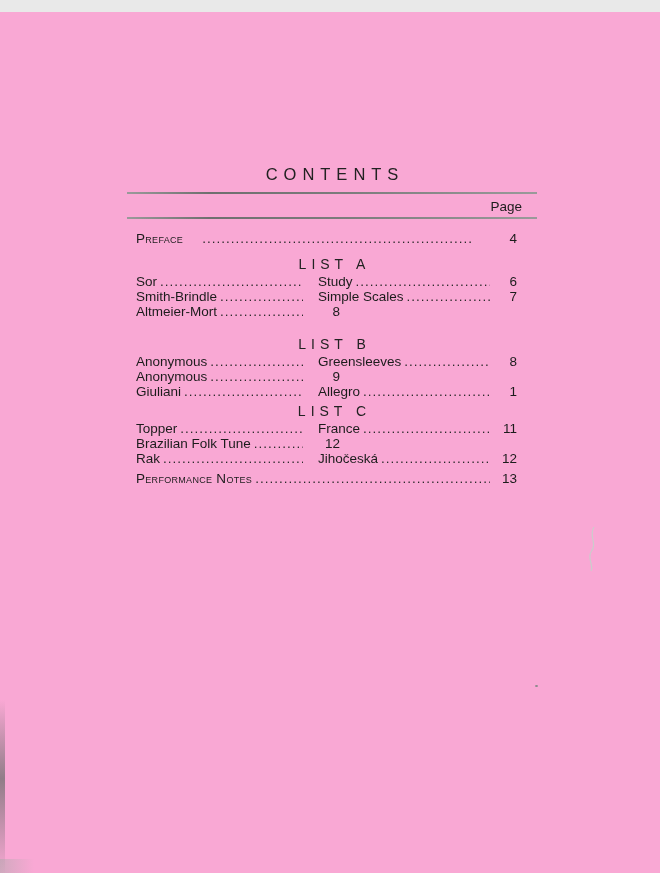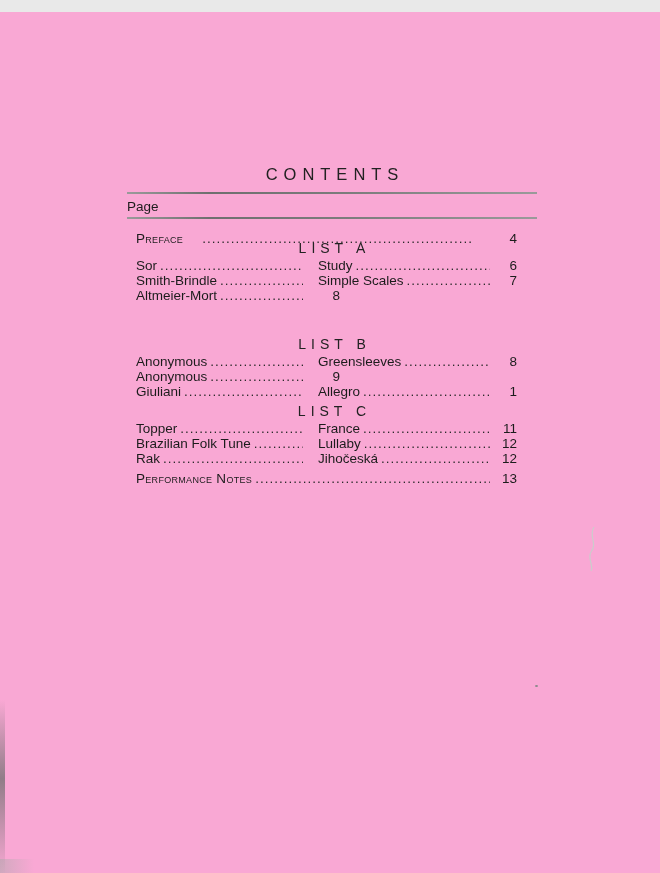--- a/index.html
+++ b/index.html
@@ -44,21 +44,21 @@
     height: 2px;
     background: linear-gradient(90deg, #9a9a9a, #6f6f6f 20%, #7d7d7d 55%, #9a9a9a);
   }
   .rule1 { top: 180px; }
   .rule2 { top: 205px; }
   .page-label {
     position: absolute;
     top: 187px;
     left: 0;
     width: 100%;
-    text-align: left;
+    text-align: right;
     font-size: 13.5px;
     line-height: 16px;
     padding-right: 15px;
     box-sizing: border-box;
   }
   .row {
     display: flex;
     align-items: baseline;
     height: 15px;
     line-height: 15px;
@@ -104,21 +104,21 @@
     flex: 0 0 22px;
     width: 22px;
     text-align: right;
     white-space: nowrap;
   }
   .list-section {
     position: absolute;
     left: 0;
     width: 100%;
   }
-  .sec-a { top: 228px; }
+  .sec-a { top: 244px; }
   .sec-b { top: 324px; }
   .sec-c { top: 391px; }
   .heading {
     text-align: center;
     font-size: 14px;
     line-height: 16px;
     letter-spacing: 5px;
     padding-left: 5px;
     margin-bottom: 2px;
     color: #222;
@@ -250,24 +250,20 @@
             <span class="name">France</span>
             <span class="dots"></span>
           </span>
         <span class="pg">11</span>
       </div>
       <div class="row">
         <span class="c1">
             <span class="name">Brazilian Folk Tune</span>
             <span class="dots"></span>
           </span>
-        <span class="c2">
-            <span class="name">Lullaby</span>
-            <span class="dots"></span>
-          </span>
         <span class="pg">12</span>
       </div>
       <div class="row">
         <span class="c1">
             <span class="name">Rak</span>
             <span class="dots"></span>
           </span>
         <span class="c2">
             <span class="name">Jihočeská</span>
             <span class="dots"></span>

